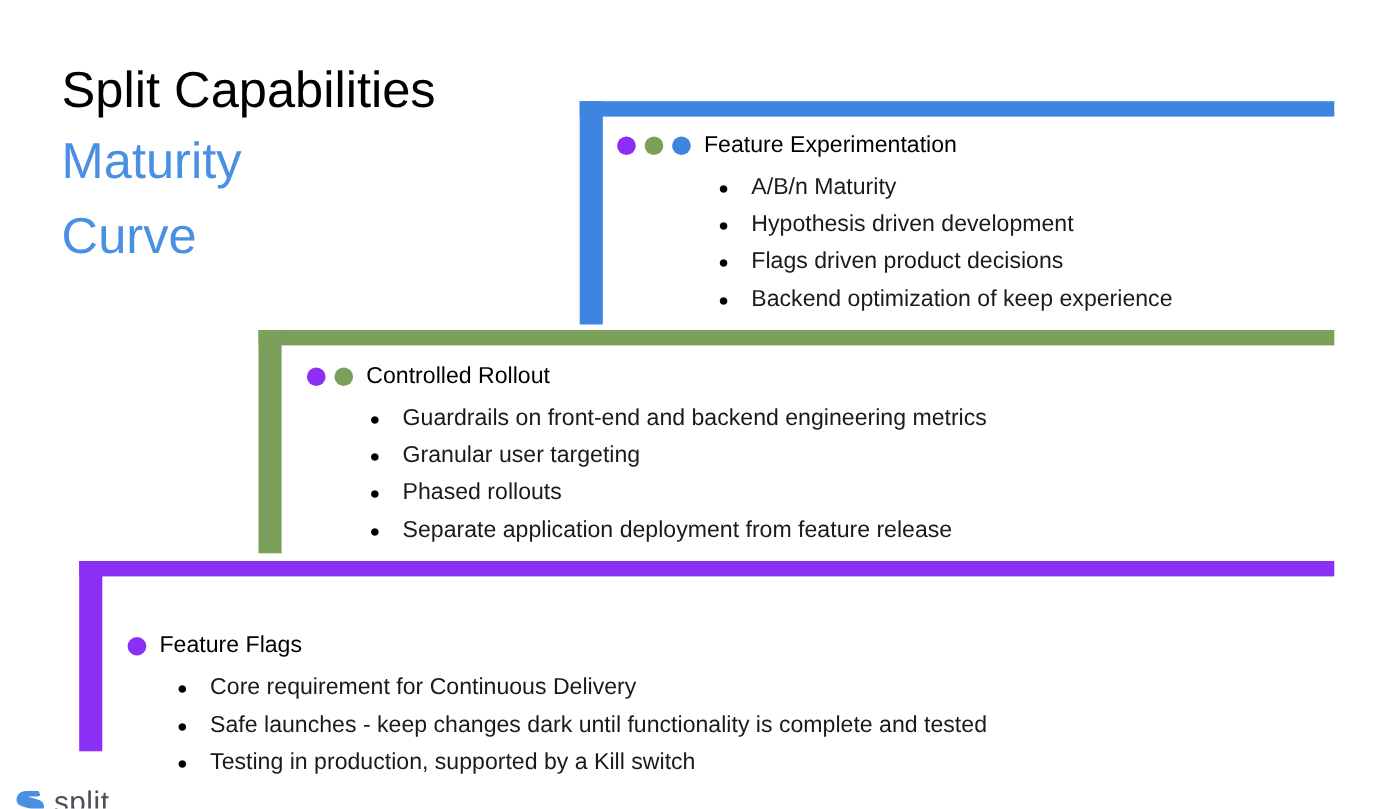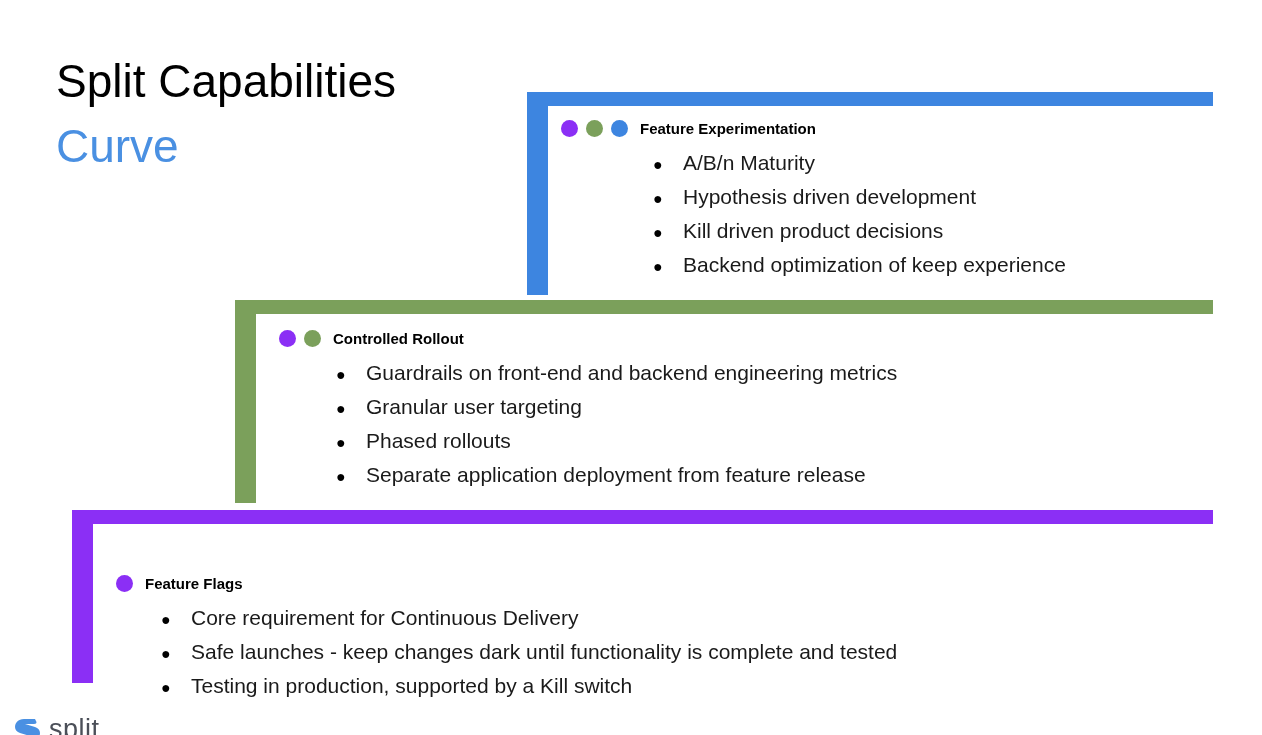--- a/index.html
+++ b/index.html
@@ -70,22 +70,22 @@
     height: 17px;
     border-radius: 50%;
     display: inline-block;
     flex: 0 0 auto;
   }
   .dot-purple { background: #8b2ff5; }
   .dot-green  { background: #7ba05b; }
   .dot-blue   { background: #3d85e0; }
 
   .tier-title {
-    font-size: 15px;
-    font-weight: bold;
+    font-size: 21px;
+    font-weight: normal;
     color: #000000;
     margin-left: 4px;
     white-space: nowrap;
   }
 
   ul.bullets {
     list-style: none;
     margin: 10px 0 0 0;
     padding: 0;
   }
@@ -170,20 +170,21 @@
     font-size: 27px;
     color: #4b4f58;
     letter-spacing: 0.5px;
   }
 </style>
 </head>
 <body>
 
 <div id="title-block">
   <div class="title-line1">Split Capabilities</div>
+  <div class="title-line2">Maturity</div>
   <div class="title-line3">Curve</div>
 </div>
 
 <div class="tier" id="tier-experimentation">
   <div class="tier-top"></div>
   <div class="tier-stem"></div>
   <div class="tier-content">
     <div class="tier-header">
       <span class="dot dot-purple"></span>
       <span class="dot dot-green"></span>
@@ -194,21 +195,21 @@
       <li>
         <span class="bullet-mark">●</span>
         <span>A/B/n Maturity</span>
       </li>
       <li>
         <span class="bullet-mark">●</span>
         <span>Hypothesis driven development</span>
       </li>
       <li>
         <span class="bullet-mark">●</span>
-        <span>Kill driven product decisions</span>
+        <span>Flags driven product decisions</span>
       </li>
       <li>
         <span class="bullet-mark">●</span>
         <span>Backend optimization of keep experience</span>
       </li>
     </ul>
   </div>
 </div>
 
 <div class="tier" id="tier-rollout">

